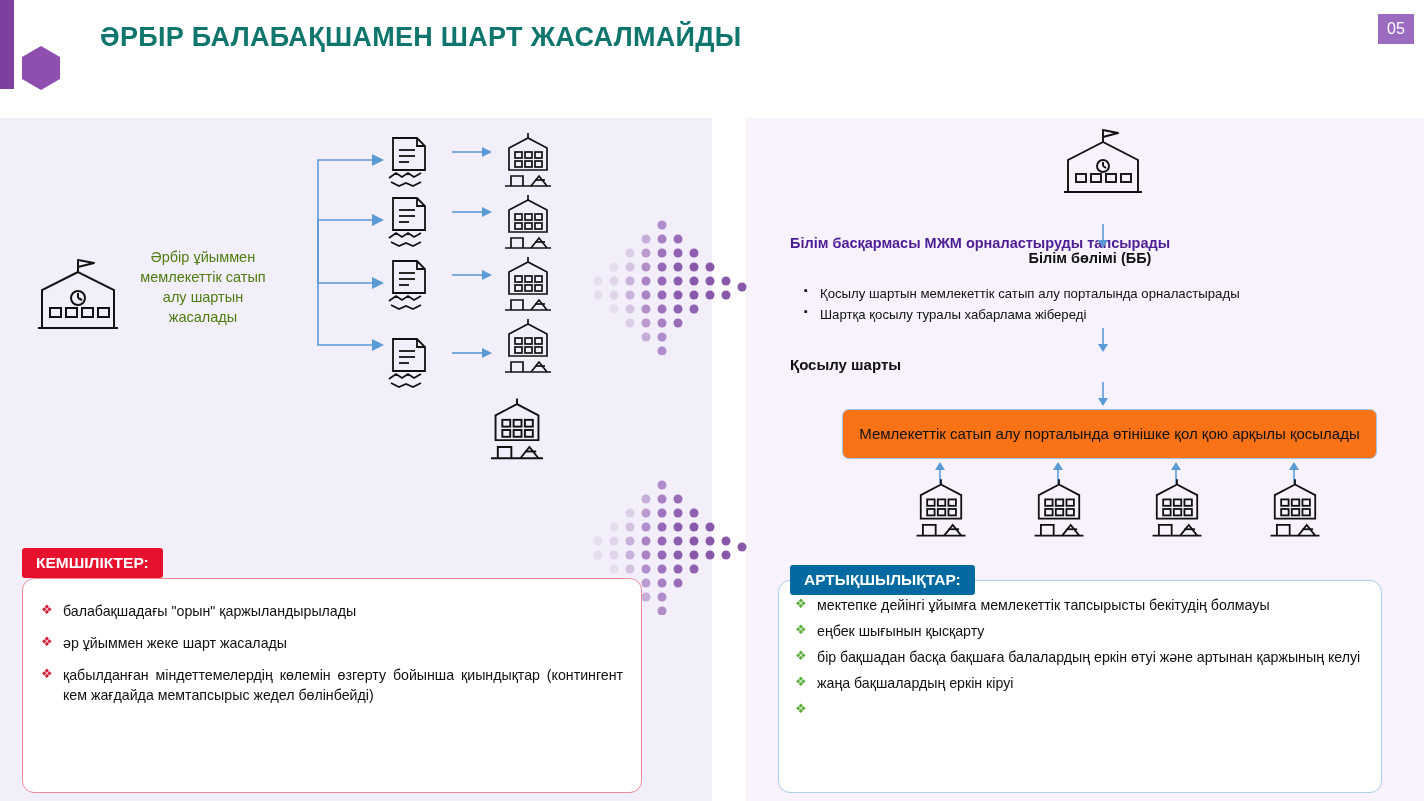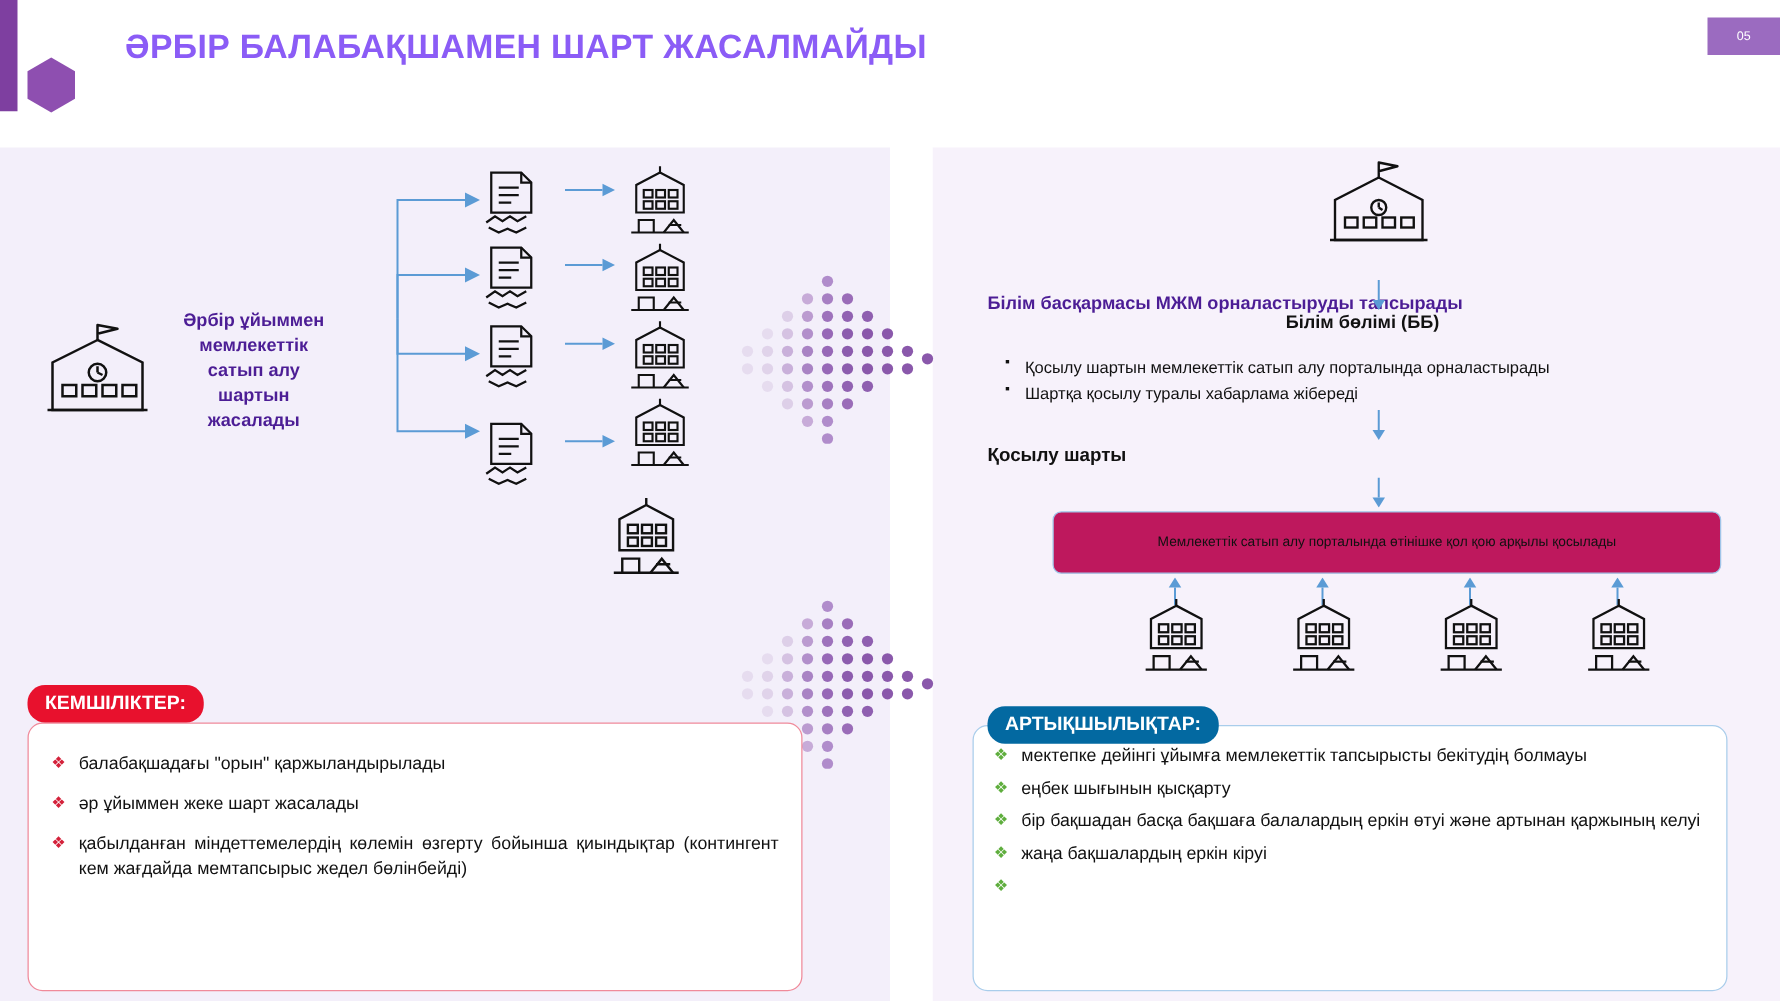--- a/index.html
+++ b/index.html
@@ -8,49 +8,49 @@
     font-family:"Liberation Sans", sans-serif;
     background:#ffffff;
     overflow:hidden;
     position:relative;
   }
   
   .left-stripe{
     position:absolute;left:0;top:0;width:14px;height:89px;background:#7e3fa0;
   }
   .page-badge{
-    position:absolute;right:0;top:14px;width:58px;height:30px;
-    background:#9b6bc0;color:#ffffff;font-size:10px;
+    position:absolute;right:10px;top:14px;width:36px;height:30px;
+    background:#9b6bc0;color:#ffffff;font-size:16px;
     display:flex;align-items:center;justify-content:center;
   }
   .hex{
     position:absolute;left:20px;top:45px;width:42px;height:46px;
   }
   .title{
     position:absolute;left:100px;top:22px;
-    font-size:27px;font-weight:bold;color:#8b5cf6;letter-spacing:.3px;
+    font-size:27px;font-weight:bold;color:#0f766e;letter-spacing:.3px;
     white-space:nowrap;
   }
   
   .panel-left{
     position:absolute;left:0;top:118px;width:712px;height:683px;
     background:#f3effa;
   }
   .panel-right{
     position:absolute;left:746px;top:118px;width:678px;height:683px;
     background:#f7f2fb;
   }
   .divider{
     position:absolute;left:712px;top:118px;width:34px;height:683px;background:#ffffff;
   }
   
   .school-main{position:absolute;left:36px;top:258px;}
   .left-caption{
     position:absolute;left:138px;top:247px;width:130px;
-    text-align:center;font-size:14.5px;line-height:1.38;color:#4c1d95;font-weight:bold;
+    text-align:center;font-size:14.5px;line-height:1.38;color:#4d7c0f;
   }
   .doc-col{position:absolute;left:385px;}
   .bldg-col{position:absolute;left:497px;}
   .connector-svg{position:absolute;left:300px;top:130px;}
   
   .dots{position:absolute;}
   
   .right-school{position:absolute;left:1060px;top:128px;}
   .r-h1{
     position:absolute;left:790px;top:198px;width:600px;text-align:left;
@@ -67,28 +67,28 @@
   .r-bullets div{position:relative;padding-left:16px;}
   .r-bullets div:before{
     content:"▪";position:absolute;left:0;top:-1px;font-size:11px;color:#111;
   }
   .r-h3{
     position:absolute;left:790px;top:356px;width:600px;
     font-size:15px;font-weight:bold;color:#111;
   }
   .r-box{
     position:absolute;left:842px;top:409px;width:535px;height:50px;
-    border:1px solid #9fc4e8;border-radius:7px;background:#be185d;
+    border:1px solid #9fc4e8;border-radius:7px;background:#f97316;
     display:flex;align-items:center;justify-content:center;text-align:center;
-    font-size:11px;color:#111;line-height:1.35;padding:0 14px;box-sizing:border-box;
+    font-size:15px;color:#111;line-height:1.35;padding:0 14px;box-sizing:border-box;
   }
   .r-bldgs{position:absolute;top:476px;}
   
   .tag{
-    position:absolute;height:30px;border-radius:14px;color:#fff;
+    position:absolute;height:30px;border-radius:3px;color:#fff;
     font-size:15.5px;font-weight:bold;display:flex;align-items:center;padding:0 14px;
     box-sizing:border-box;z-index:3;
   }
   .tag-left{left:22px;top:548px;background:#e8112d;}
   .tag-right{left:790px;top:565px;background:#0369a1;}
   .card{
     position:absolute;border-radius:12px;background:#ffffff;box-sizing:border-box;
   }
   .card-left{left:22px;top:578px;width:620px;height:215px;border:1px solid #f08a9a;}
   .card-right{left:778px;top:580px;width:604px;height:213px;border:1px solid #a9cdeb;}

